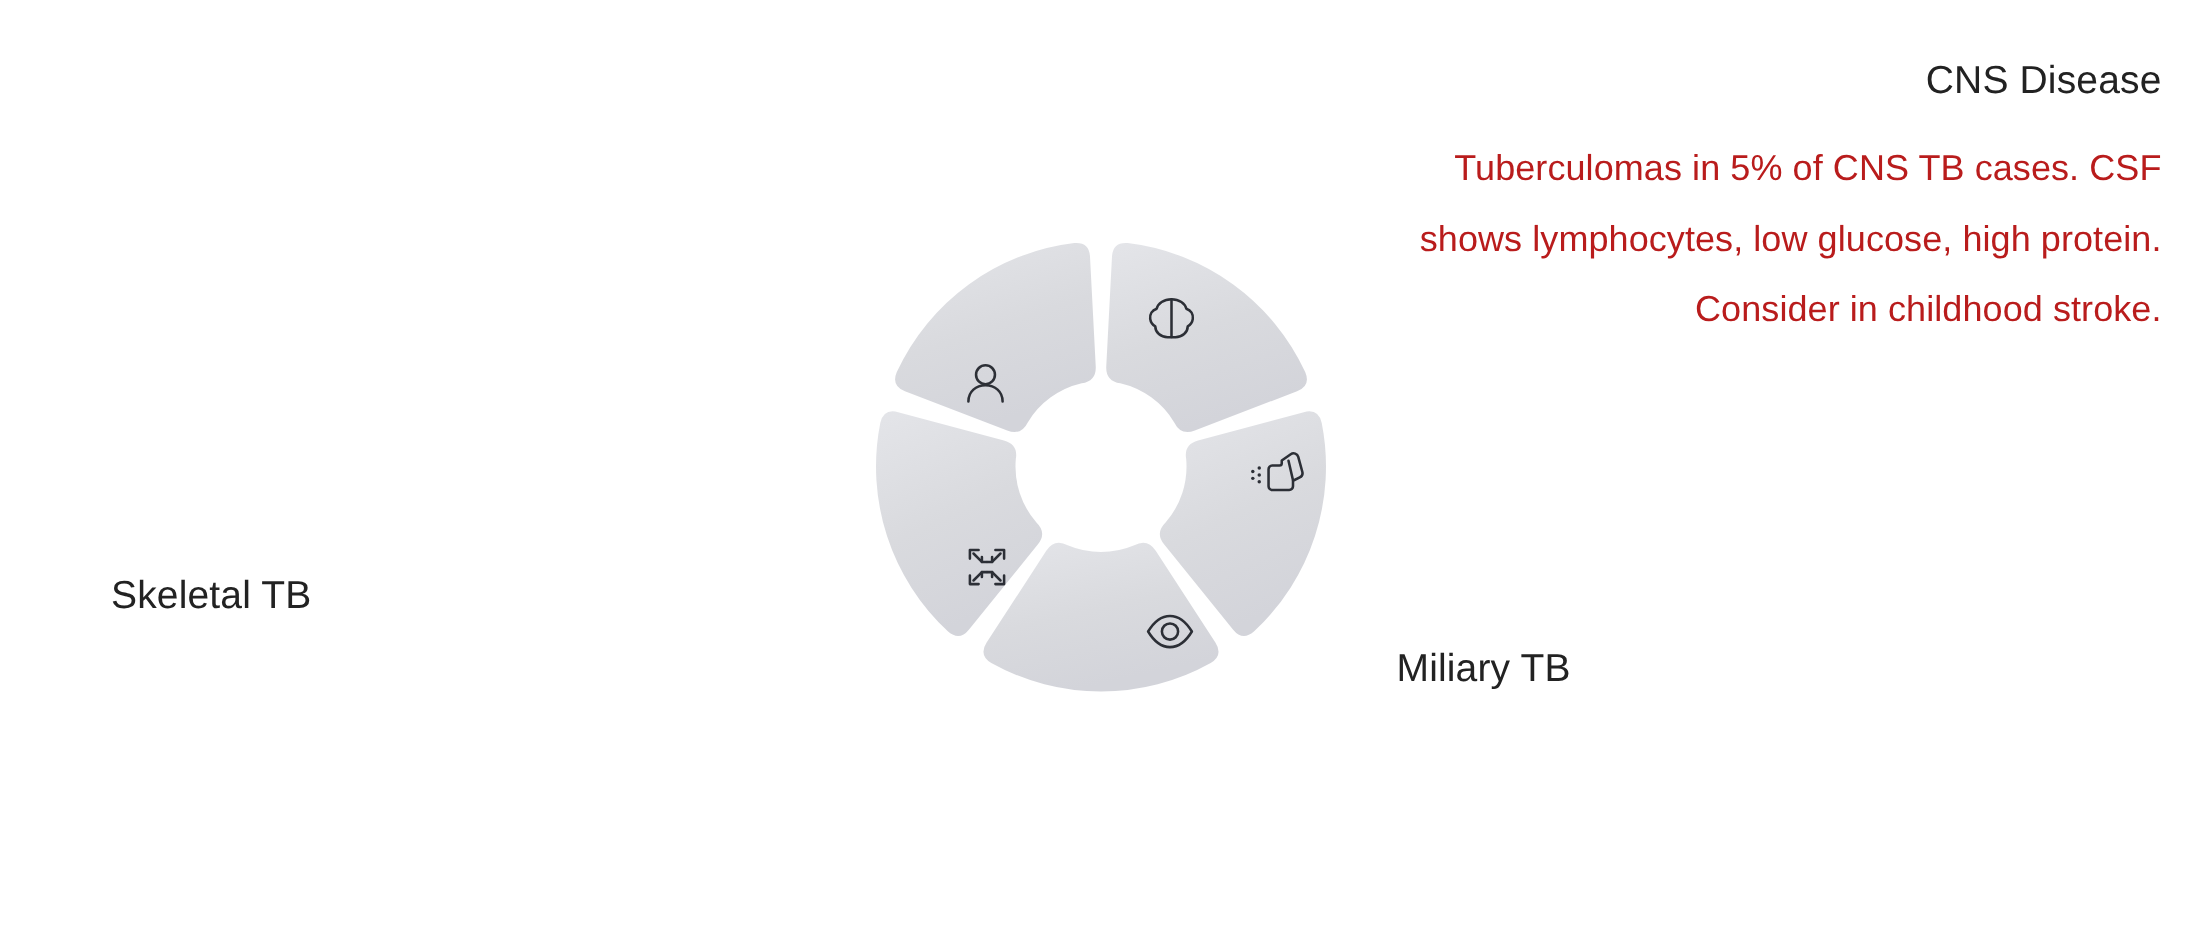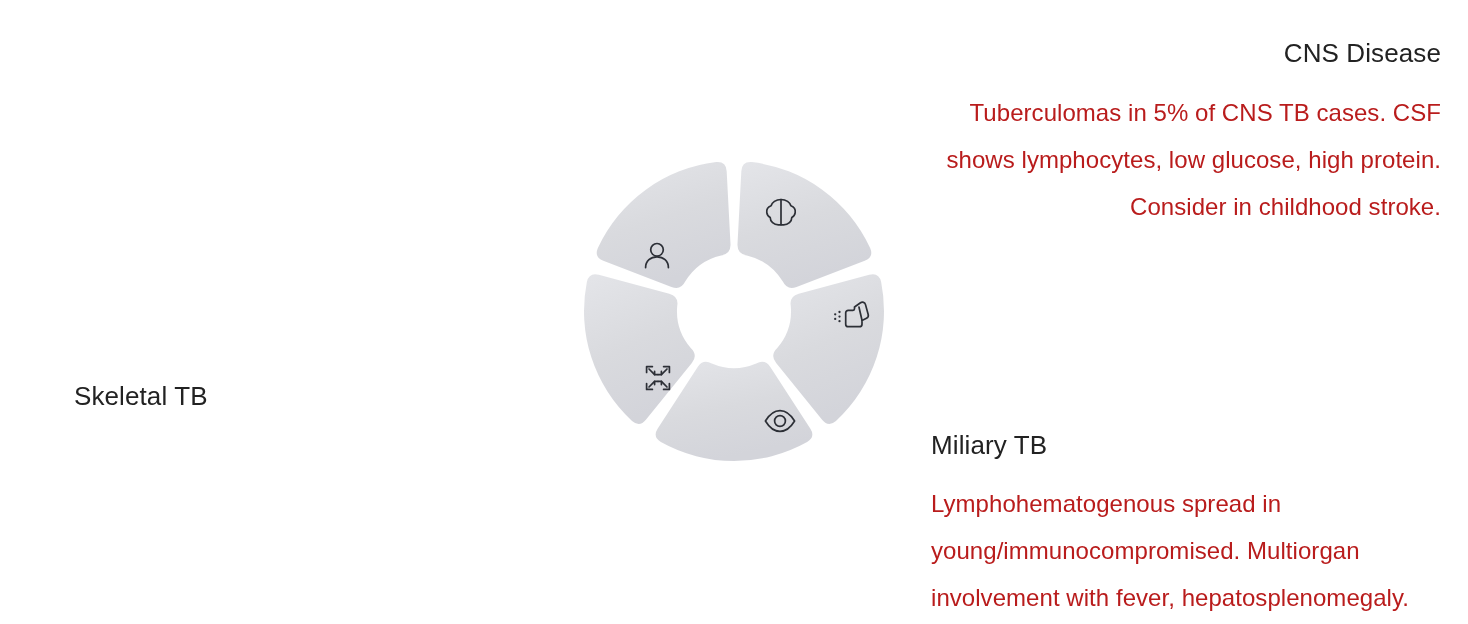--- a/index.html
+++ b/index.html
@@ -81,21 +81,21 @@
   #block-pleural .title {
     margin-bottom: 20px;
   }
 
   #block-miliary {
     left: 931px;
     top: 430px;
     width: 510px;
   }
   #block-miliary .title {
-    margin-bottom: 20px;
+    margin-bottom: 4px;
   }
 
   
   #donut-chart {
     position: absolute;
     left: 578px;
     top: 148px;
     width: 312px;
     height: 326px;
   }
@@ -131,21 +131,20 @@
   </div>
 
   <div class="block" id="block-cns">
     <h2 class="title">CNS Disease</h2>
     <p class="body">Tuberculomas in 5% of CNS TB cases. CSF shows lymphocytes, low glucose, high protein. Consider in childhood stroke.</p>
   </div>
 
 
   <div class="block" id="block-miliary">
     <h2 class="title">Miliary TB</h2>
-    <p class="body">Lymphohematogenous spread in young/immunocompromised. Multiorgan involvement with fever, hepatosplenomegaly.</p>
   </div>
 
   <div id="donut-chart">
     <svg viewBox="0 0 312 326" xmlns="http://www.w3.org/2000/svg">
       <defs>
         <linearGradient id="segGrad" x1="0" y1="0" x2="0.35" y2="1">
           <stop offset="0%" stop-color="#e4e5e9"></stop>
           <stop offset="55%" stop-color="#d9dade"></stop>
           <stop offset="100%" stop-color="#d3d4da"></stop>
         </linearGradient>

